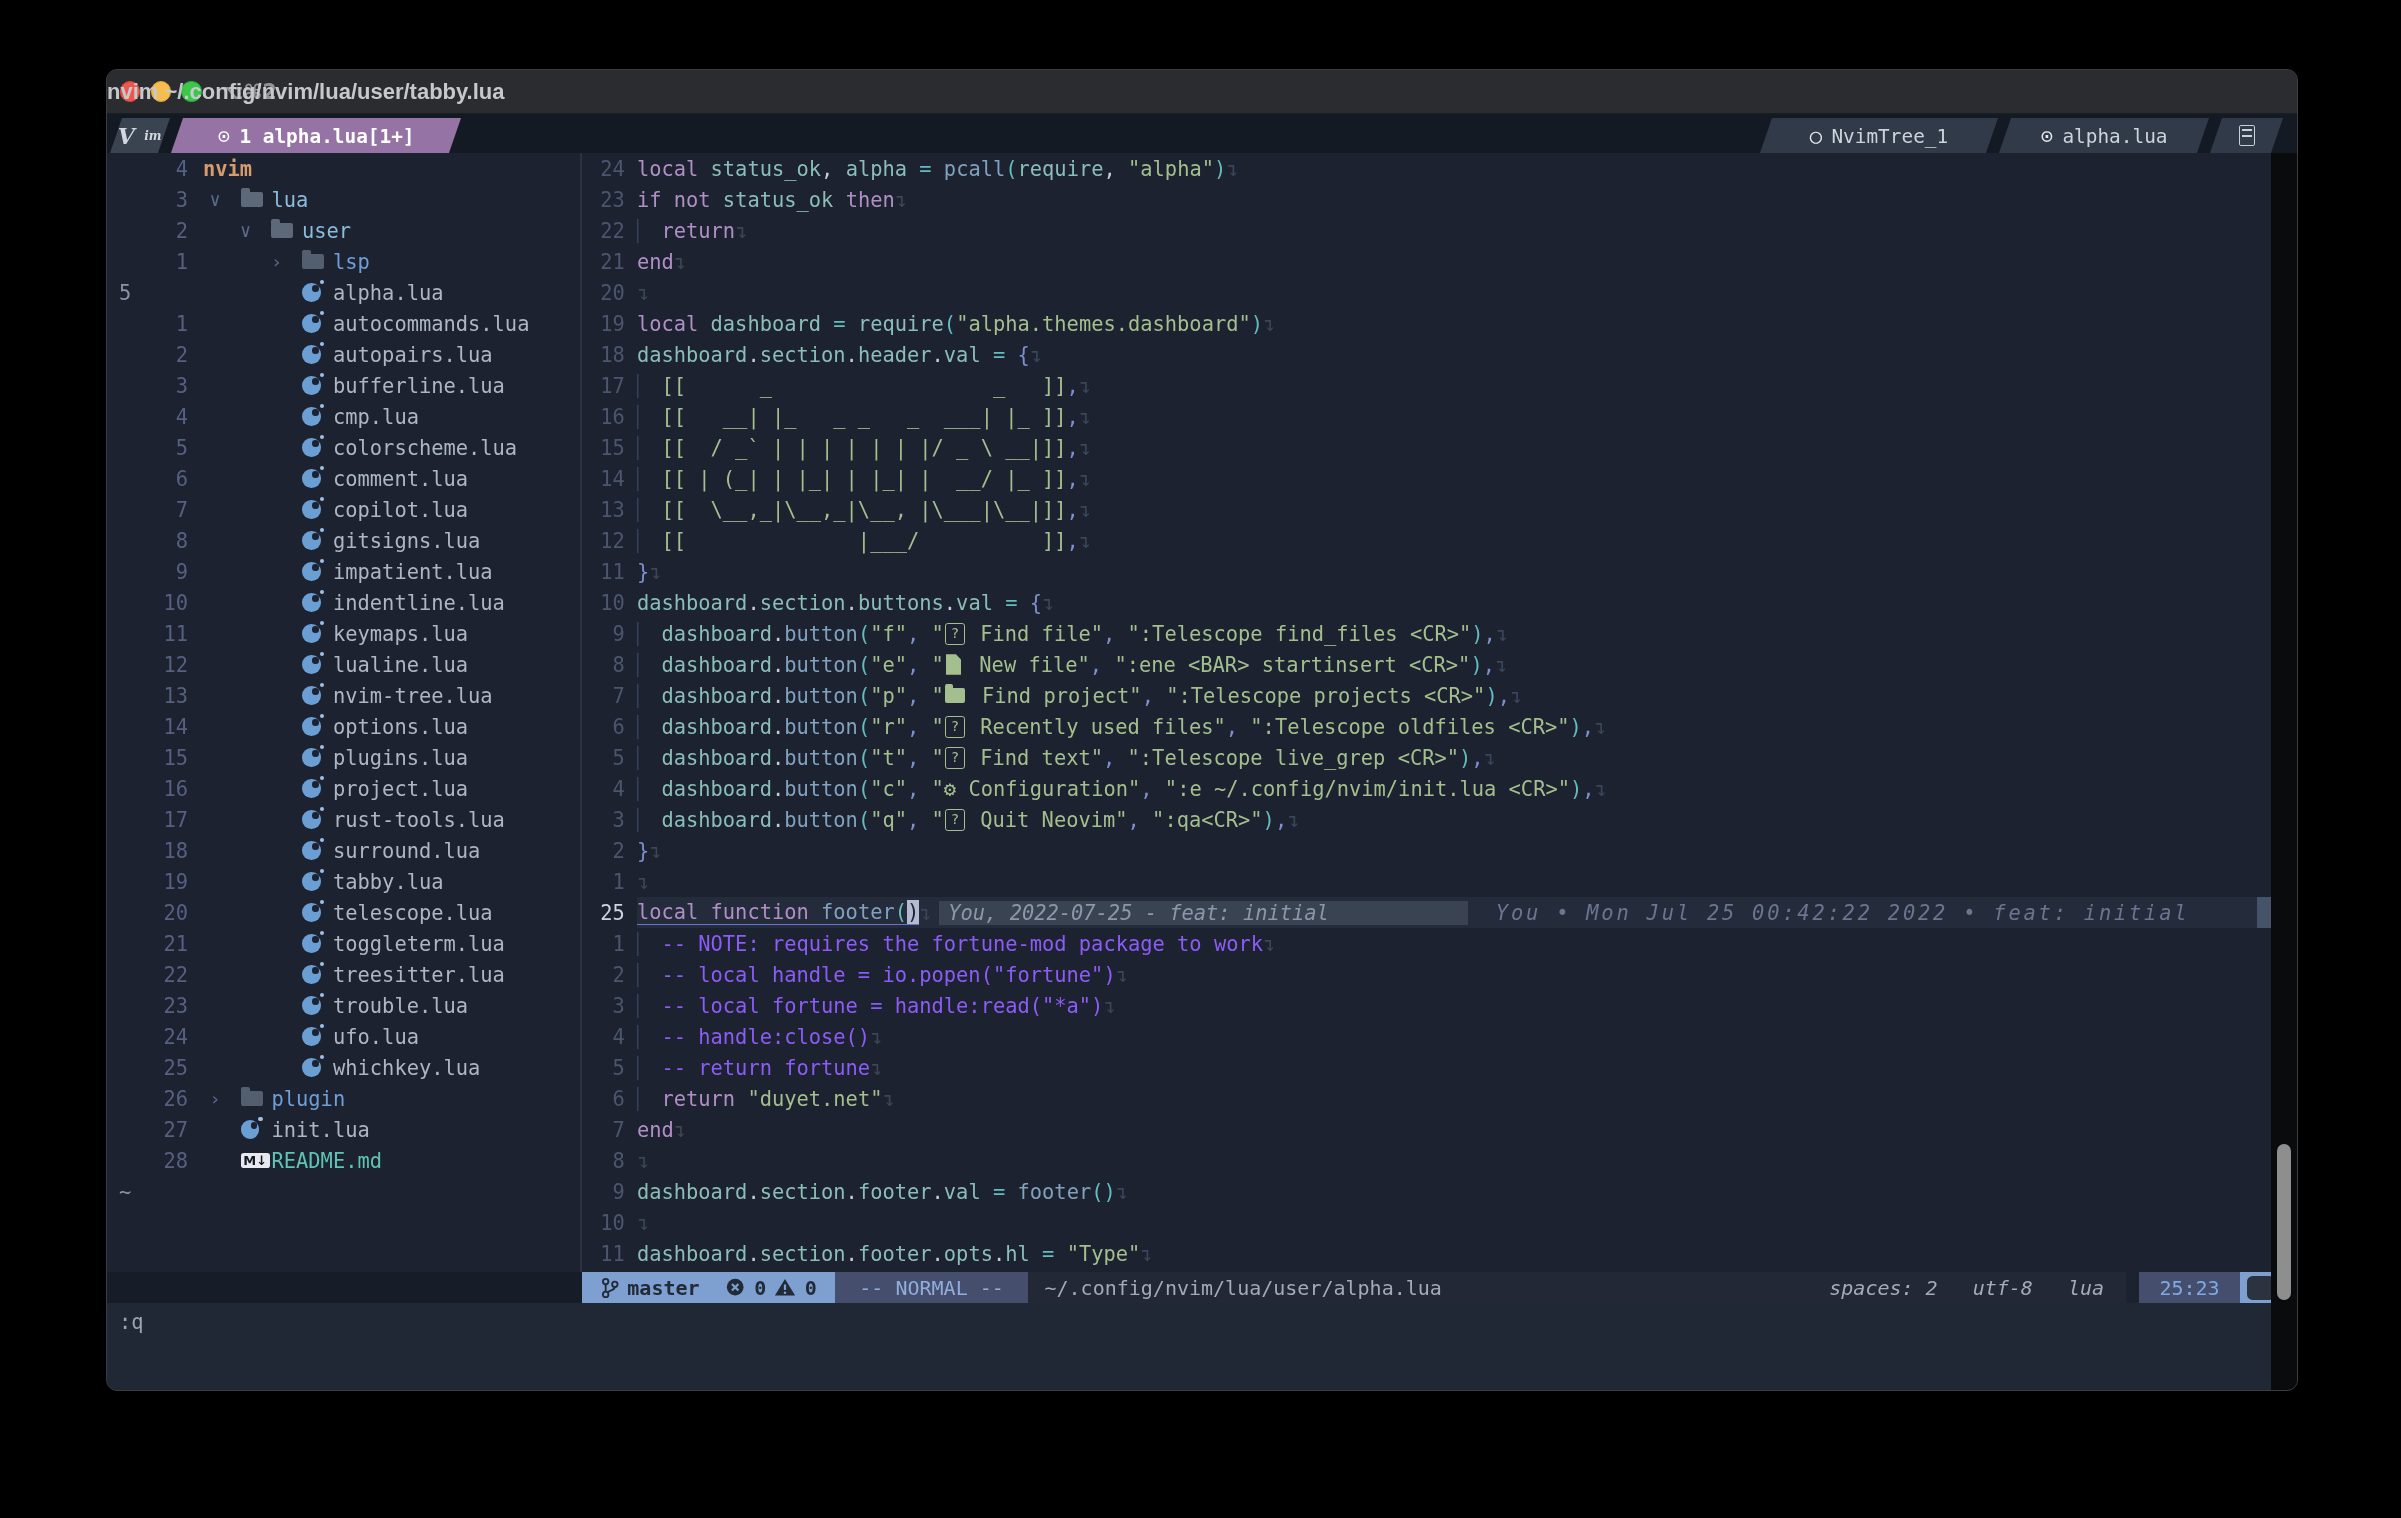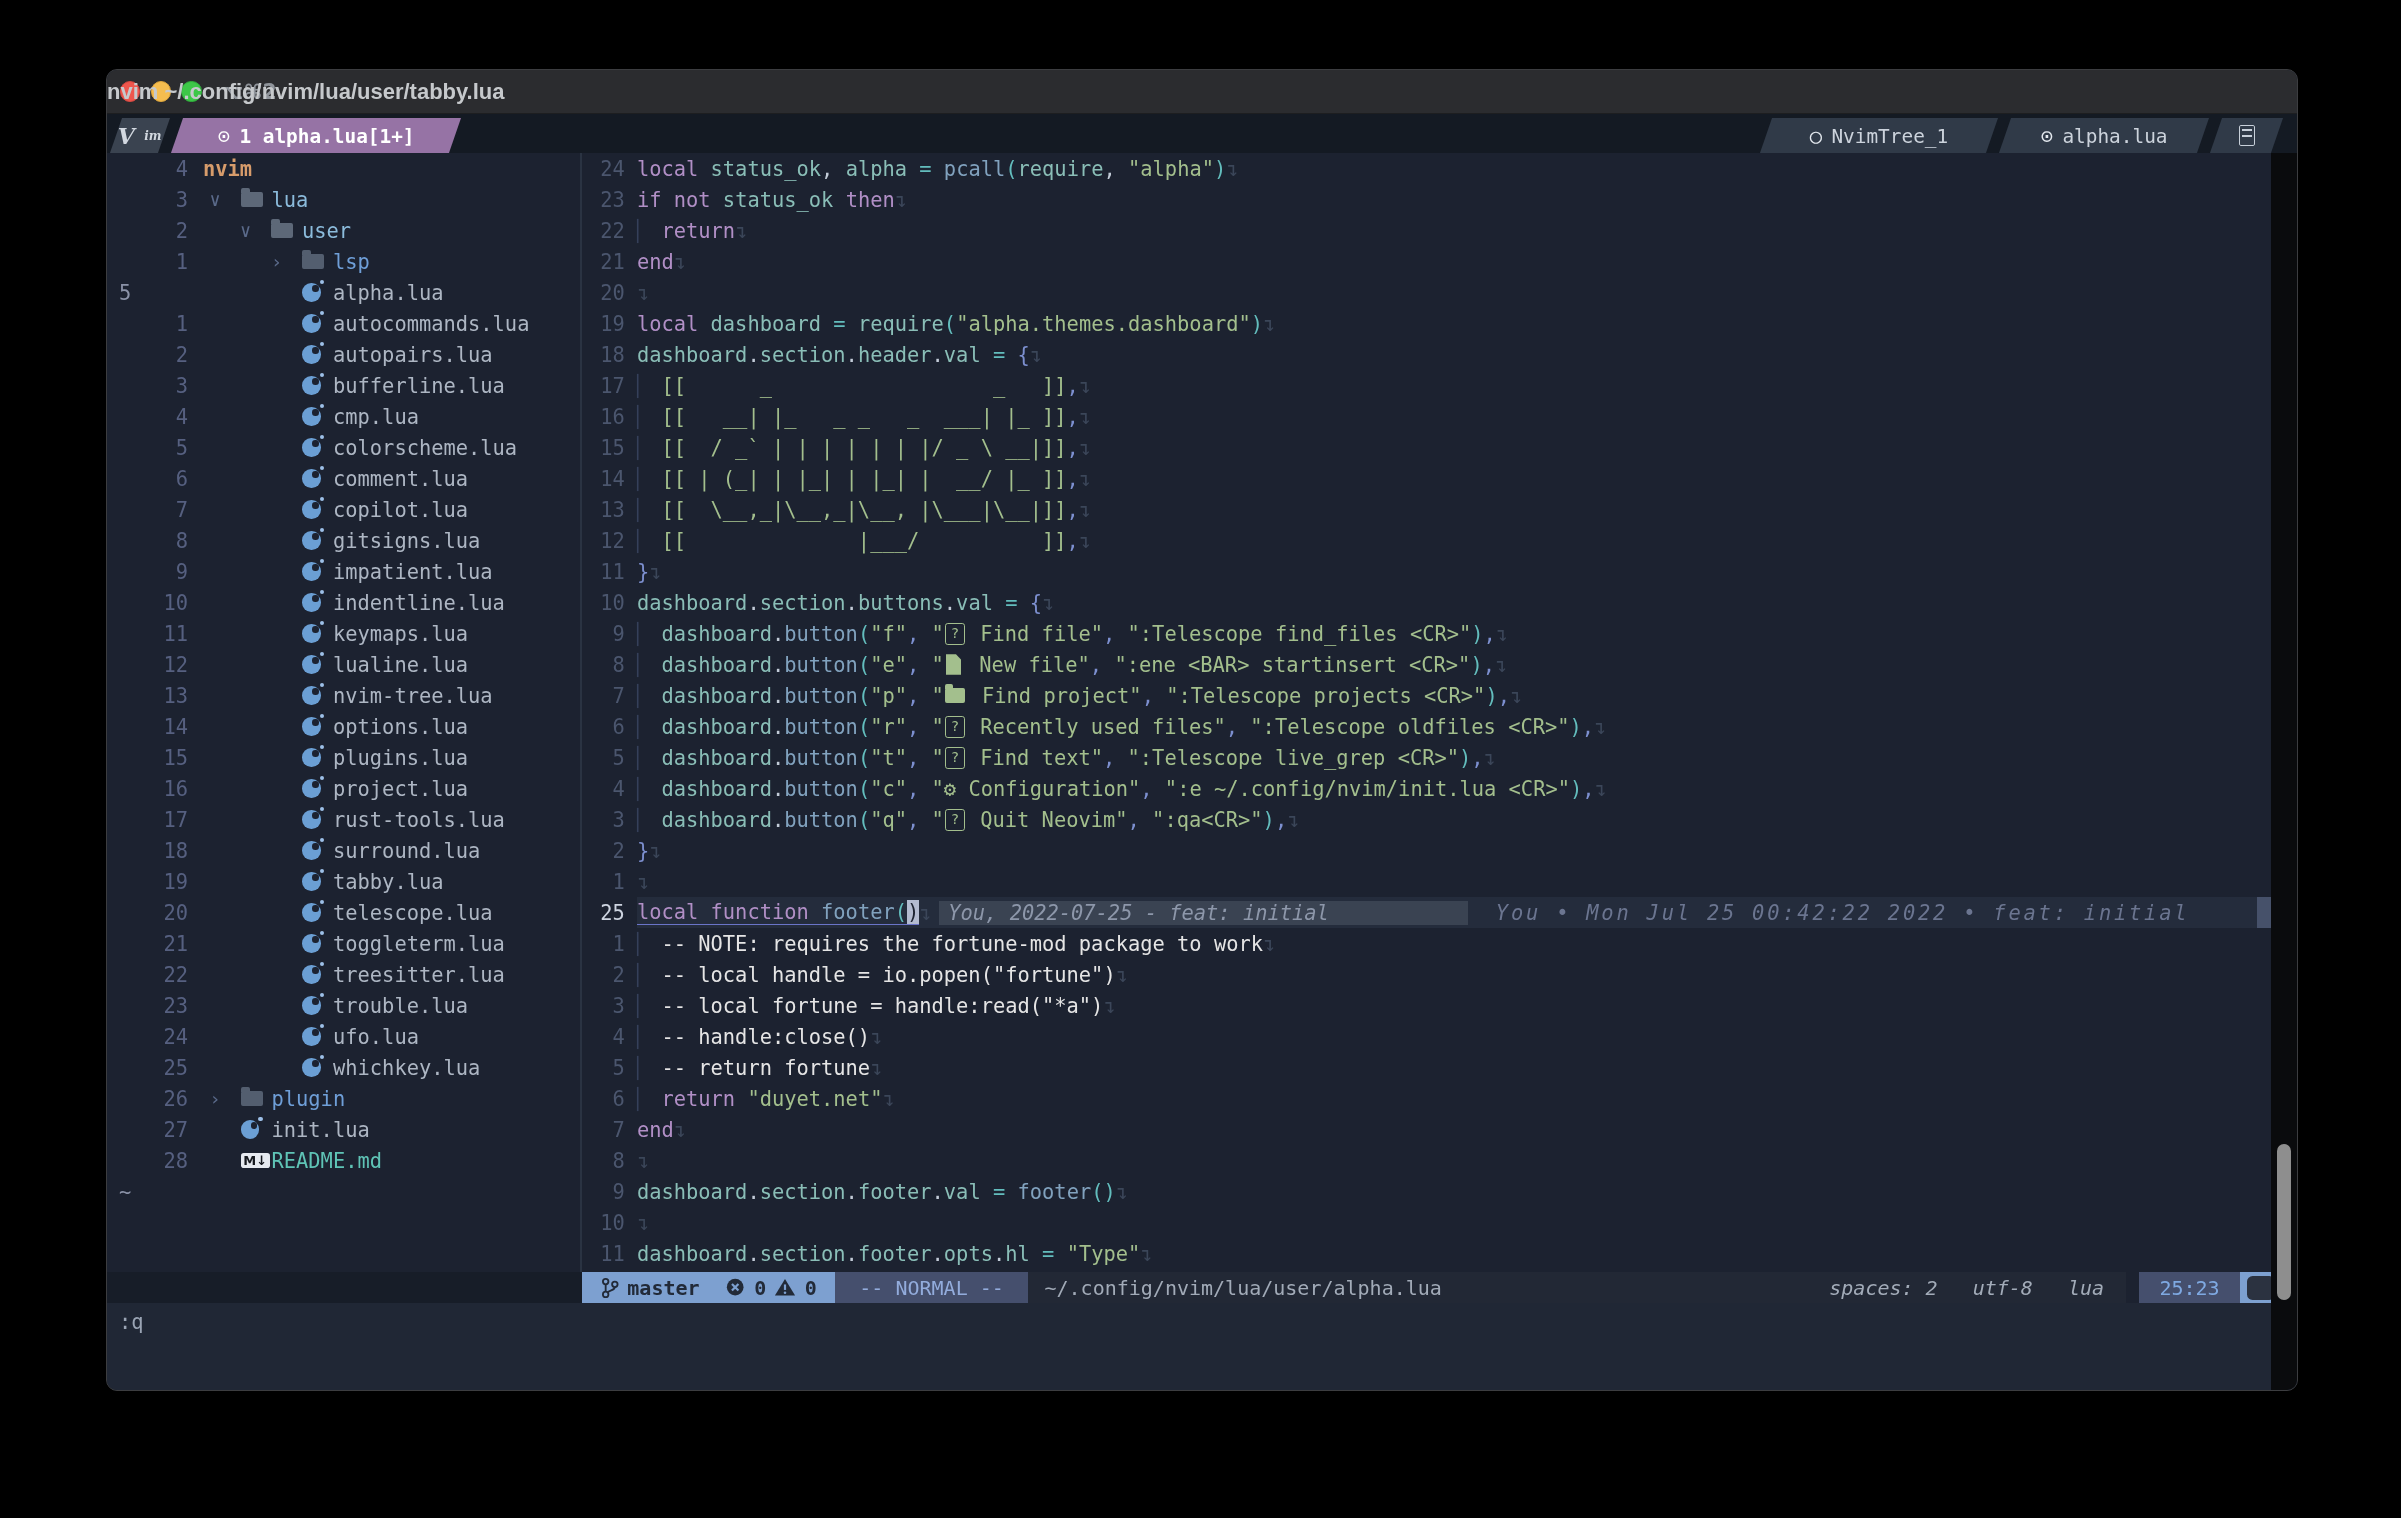--- a/index.html
+++ b/index.html
@@ -79,21 +79,21 @@
 
   
   .eline{display:flex;align-items:center;height:31px;font-size:20.4px;white-space:pre;position:relative;}
   .gut{width:43px;flex:none;text-align:right;color:#4b566e;position:relative;}
   .gut.curln{color:#cdd4e0;}
   .codewrap{margin-left:12px;display:flex;align-items:center;flex:1;height:100%;}
   .cur-bg{background:#242c3c;}
   .ul{border-bottom:1.9px solid #6a74c8;display:inline-block;}
 
   .k{color:#b18fc6;} .f{color:#81a2be;} .i{color:#8abeb7;} .o{color:#63bdbd;}
-  .s{color:#a3bf8d;} .p{color:#7d90d0;} .c{color:#e5e5e5;} .t{color:#c3ccd8;}
+  .s{color:#a3bf8d;} .p{color:#7d90d0;} .c{color:#8b5cf6;} .t{color:#c3ccd8;}
   .e{color:#3b4659;} .g{color:#35405a;}
   .M{display:inline-block;border:1.9px solid #a3bf8d;color:#a3bf8d;border-radius:2.8px;
      width:20.4px;height:22px;line-height:18.5px;text-align:center;font-size:14px;margin:0 2.8px 0 0.9px;vertical-align:-2.8px;}
   .icf{display:inline-block;width:15.7px;height:20.4px;background:#a3bf8d;margin:0 5.6px 0 1.9px;vertical-align:-2.8px;
      clip-path:polygon(0 0,65% 0,100% 28%,100% 100%,0 100%);}
   .icd{display:inline-block;width:20.4px;height:15px;background:#a3bf8d;border-radius:1.9px;position:relative;margin:0 4.6px 0 0.9px;vertical-align:-0.9px;}
   .icd::before{content:"";position:absolute;top:-3.7px;left:0;width:8.3px;height:4.6px;background:#a3bf8d;border-radius:1.9px 1.9px 0 0;}
   .cursor{background:#b3bbd0;color:#1c2230;}
   .blame1{background:#3a4352;color:#8d97aa;font-style:italic;padding:0 139px 0 9.3px;margin-left:7.4px;}
   .blame2{color:#6b7590;font-style:italic;margin-left:28px;letter-spacing:2.8px;}

